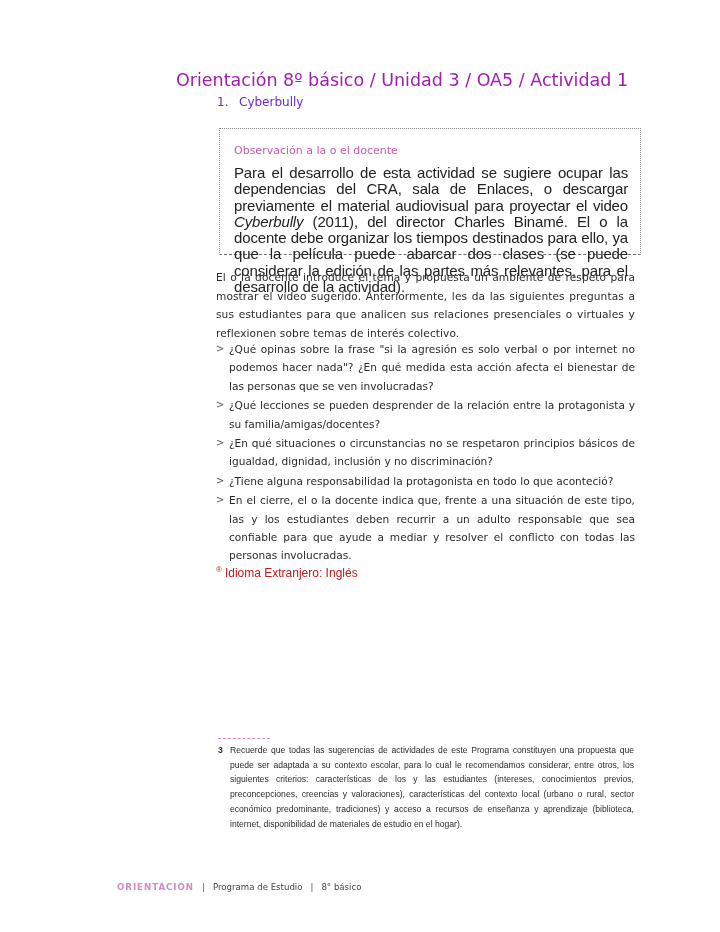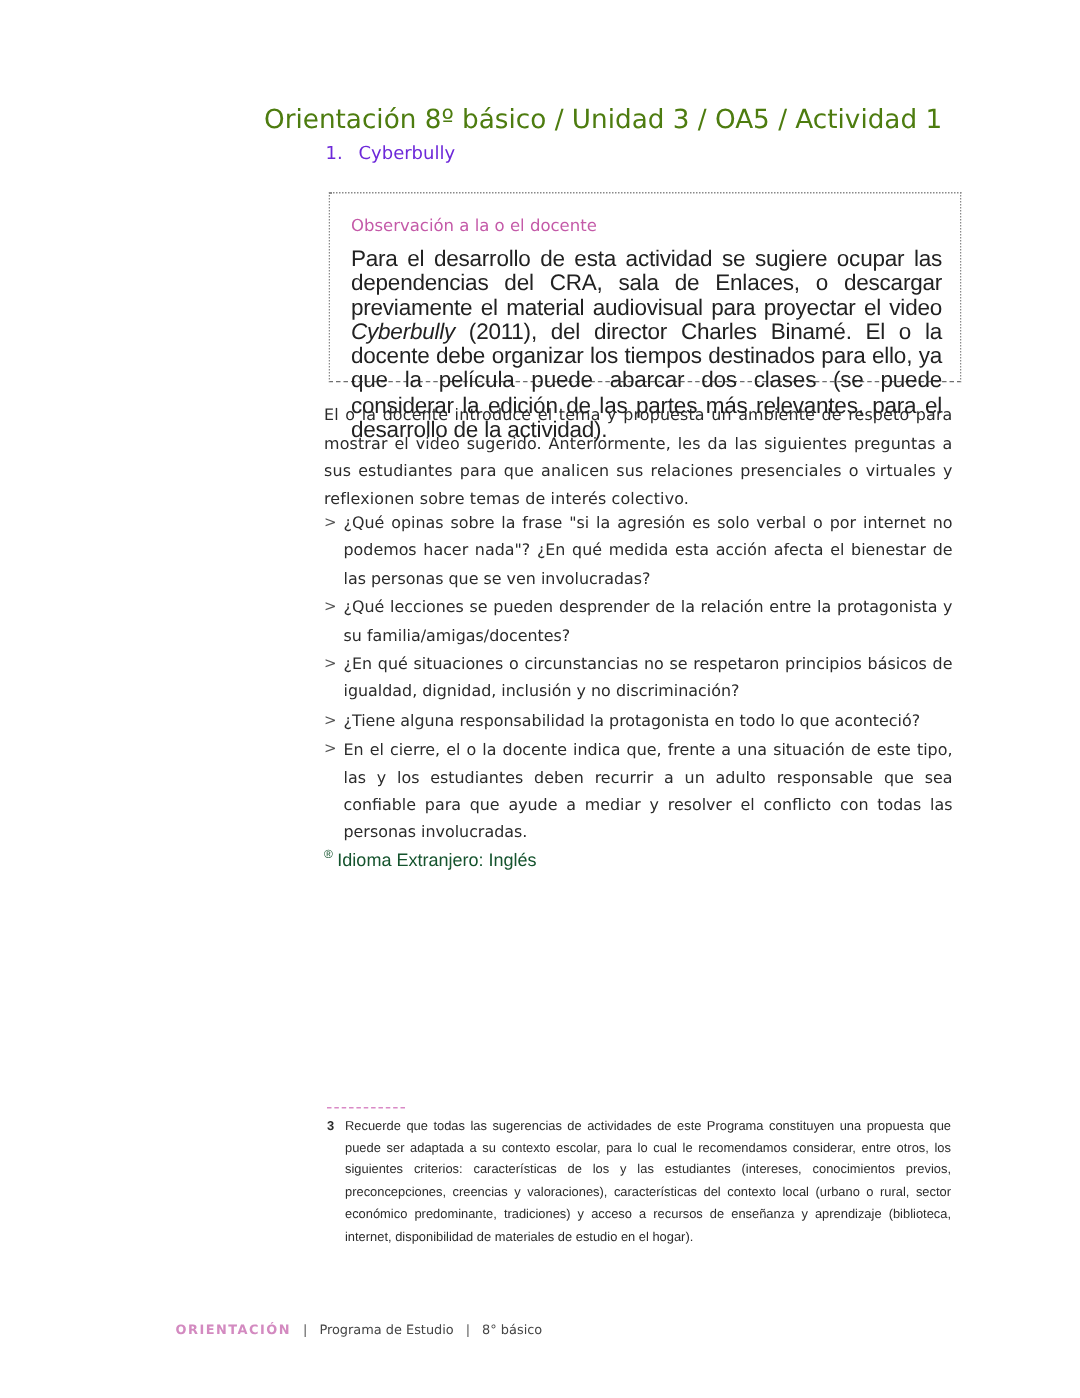--- a/index.html
+++ b/index.html
@@ -13,21 +13,21 @@
     position: relative;
     overflow: hidden;
     font-family: "DejaVu Sans", sans-serif;
     color: #2b2b2b;
   }
   .page-title {
     position: absolute;
     left: 176px;
     top: 58px;
     font-size: 17.5px;
-    color: #4d7c0f;
+    color: #a21caf;
     letter-spacing: 0px;
     white-space: nowrap;
     font-weight: normal;
     text-align: right;
   }
   .section-heading {
     position: absolute;
     left: 217px;
     top: 95px;
     font-size: 12px;
@@ -107,21 +107,21 @@
     top: 0;
     font-size: 10px;
     color: #555;
   }
   .lang-note {
     position: absolute;
     left: 216px;
     top: 565px;
     font-family: "Liberation Sans", sans-serif;
     font-size: 12px;
-    color: #14532d;
+    color: #b91c1c;
     white-space: nowrap;
   }
   .lang-note sup {
     font-size: 8px;
     margin-right: 3px;
   }
   .footnote-sep {
     position: absolute;
     left: 218px;
     top: 738px;

